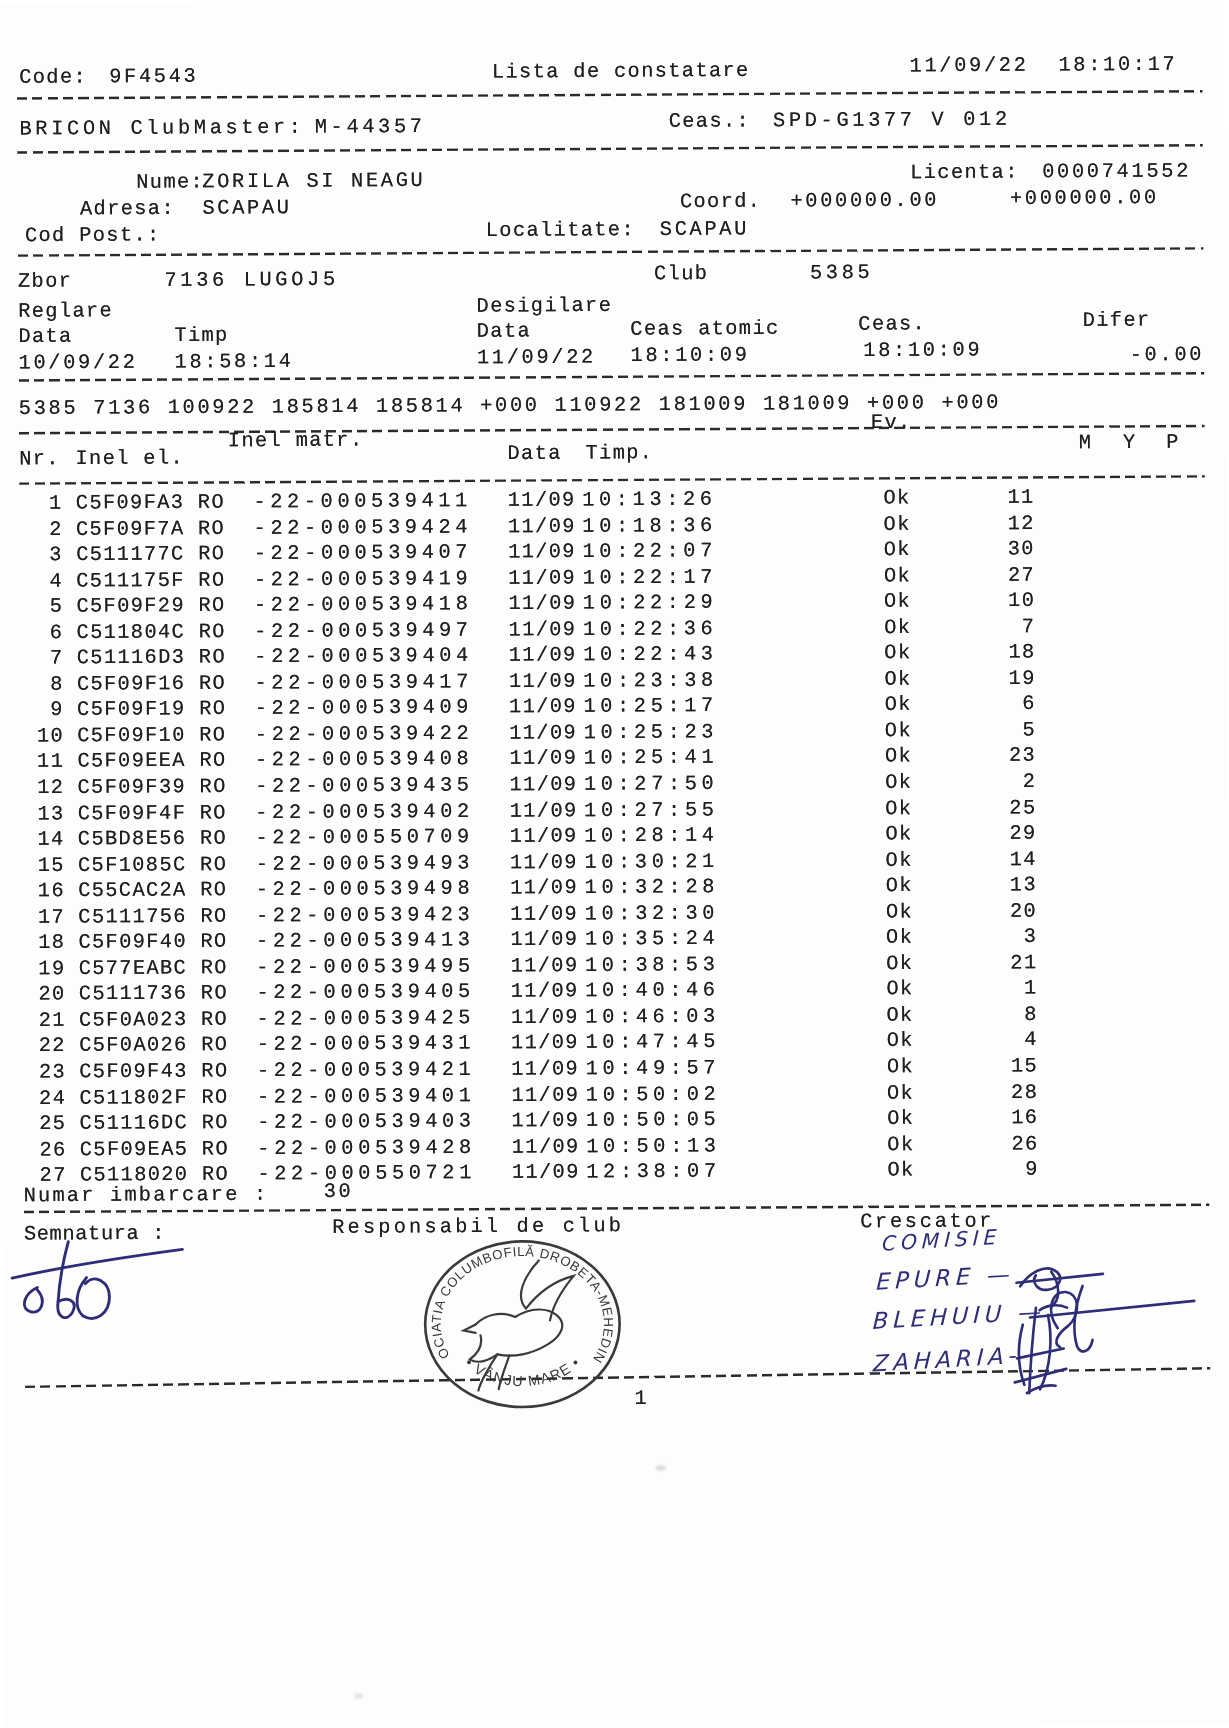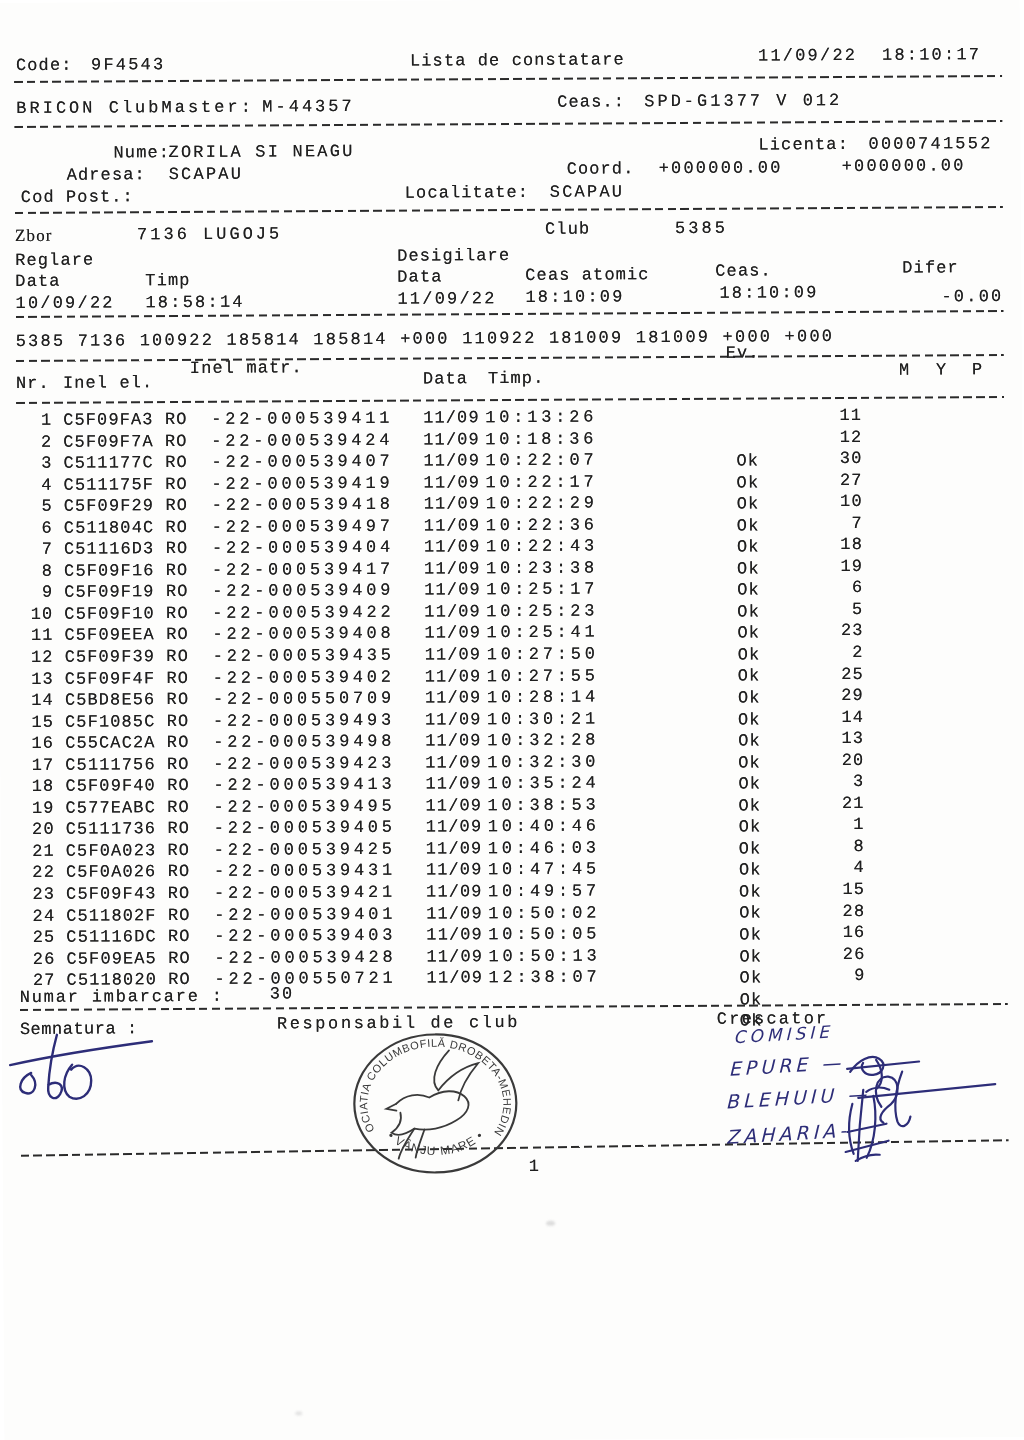--- a/index.html
+++ b/index.html
@@ -15,21 +15,21 @@
   .rows{position:absolute;left:0;top:407px;width:1024px;}
   .row{position:relative;height:21.55px;}
   .row .c{position:absolute;top:0;white-space:pre;font-family:"Liberation Mono","DejaVu Sans Mono",monospace;
      font-size:17px;line-height:21px;letter-spacing:1.1px;color:#1f1f1f;
      text-shadow:0 0 0.4px rgba(25,25,25,0.75);}
   .c.nr{left:18px;width:36px;text-align:right;}
   .c.inel{left:65px;}
   .c.matr{left:213px;letter-spacing:3.8px;}
   .c.dta{left:425px;}
   .c.tmp{left:487px;letter-spacing:3.8px;}
-  .c.ev{left:738px;margin-top:45px;}
+  .c.ev{left:738px;}
   .c.num{left:798px;width:66px;text-align:right;}
   .hw{position:absolute;white-space:pre;font-family:"DejaVu Sans",sans-serif;font-style:italic;
       color:#2d2d78;letter-spacing:4px;font-size:19px;transform:rotate(-3deg) skewX(-6deg);}
   svg.overlay{position:absolute;left:0;top:0;pointer-events:none;}
   .speck{position:absolute;border-radius:50%;filter:blur(1px);}
 </style>
 </head>
 <body>
 
 <div class="sheet">
@@ -53,21 +53,21 @@
   <span class="t" style="left:70px;top:162px;">Adresa:</span>
   <span class="t wide" style="left:172px;top:162px;">SCAPAU</span>
   <span class="t" style="left:570px;top:159px;">Coord.</span>
   <span class="t wide" style="left:662px;top:159px;">+000000.00</span>
   <span class="t wide" style="left:845px;top:158px;">+000000.00</span>
   <span class="t" style="left:24px;top:184px;">Cod Post.:</span>
   <span class="t" style="left:408px;top:182px;">Localitate:</span>
   <span class="t wide" style="left:553px;top:182px;">SCAPAU</span>
   <div class="sep" style="top:209px;"></div>
 
-  <span class="t" style="left:18px;top:222px;font-family:Liberation Serif, serif;">Zbor</span>
+  <span class="t" style="left:18px;top:222px;">Zbor</span>
   <span class="t pw" style="left:140px;top:222px;">7136 LUGOJ5</span>
   <span class="t" style="left:548px;top:219px;">Club</span>
   <span class="t pw" style="left:678px;top:219px;">5385</span>
 
   <span class="t" style="left:18px;top:247px;">Reglare</span>
   <span class="t" style="left:400px;top:245px;">Desigilare</span>
 
   <span class="t" style="left:18px;top:268px;">Data</span>
   <span class="t" style="left:148px;top:268px;">Timp</span>
   <span class="t" style="left:400px;top:266px;">Data</span>

